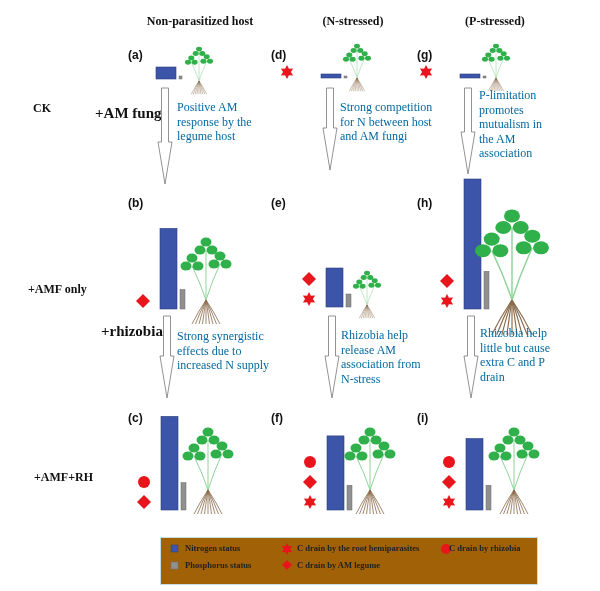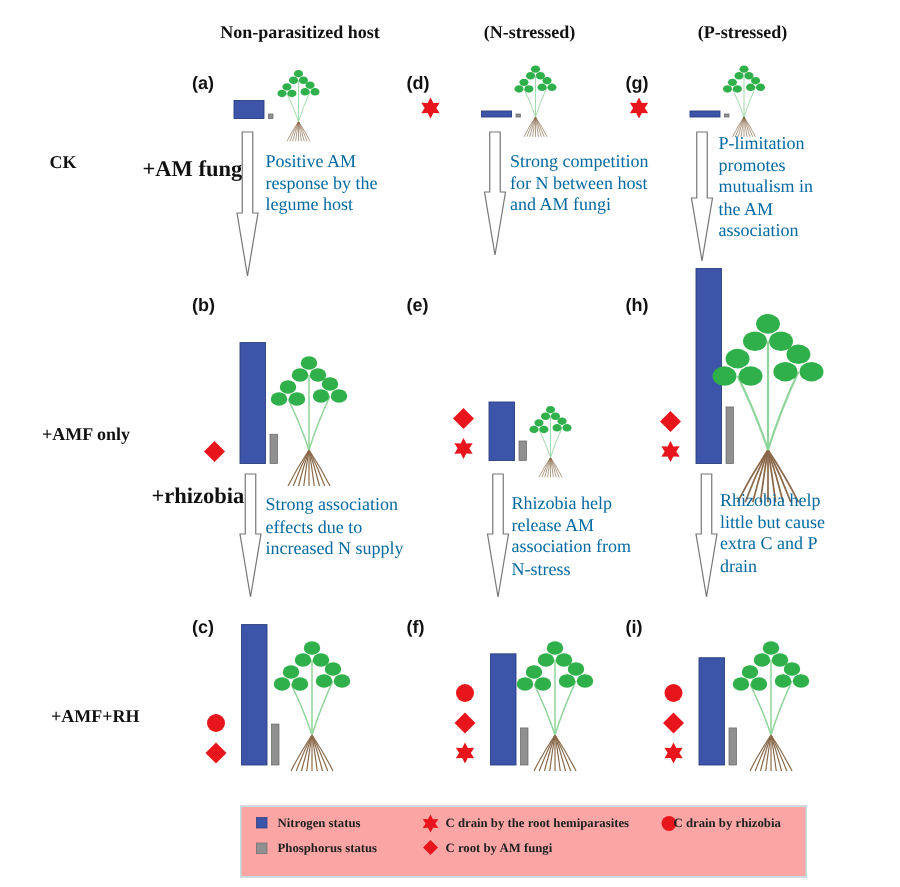--- a/index.html
+++ b/index.html
@@ -4,21 +4,21 @@
 <style>
   html, body { margin: 0; padding: 0; background: #ffffff; }
   body { width: 600px; height: 591px; position: relative; overflow: hidden;
          font-family: "Liberation Serif", serif; color: #111; }
   .abs { position: absolute; }
   .col-head { font-weight: bold; font-size: 12px; text-align: center; line-height: 14px; }
   .row-label { font-weight: bold; font-size: 12px; }
   .panel-label { font-family: "Liberation Sans", sans-serif; font-weight: bold; font-size: 12px; }
   .desc { font-size: 12px; line-height: 14.5px; color: #0369a1; }
   .step-label { font-weight: bold; font-size: 15px; }
-  .legend { border: 1px solid #bfe0e6; background: #fca5a5; }
+  .legend { border: 1px solid #bfe0e6; background: #a16207; }
   .legend-text { font-weight: bold; font-size: 8.5px; color: #222; }
   svg { overflow: visible; }
 </style>
 </head>
 <body>
 
 <div class="abs col-head" style="left:120px; top:14px; width:160px;">
   <span>Non-parasitized host</span>
 </div>
 <div class="abs col-head" style="left:268px; top:14px; width:170px;">
@@ -323,21 +323,21 @@
   <div>and AM fungi</div>
 </div>
 <div class="abs desc" style="left:479px; top:88px;">
   <div>P-limitation</div>
   <div>promotes</div>
   <div>mutualism in</div>
   <div>the AM</div>
   <div>association</div>
 </div>
 <div class="abs desc" style="left:177px; top:329px;">
-  <div>Strong association</div>
+  <div>Strong synergistic</div>
   <div>effects due to</div>
   <div>increased N supply</div>
 </div>
 <div class="abs desc" style="left:341px; top:328px;">
   <div>Rhizobia help</div>
   <div>release AM</div>
   <div>association from</div>
   <div>N-stress</div>
 </div>
 <div class="abs desc" style="left:480px; top:326px;">
@@ -351,15 +351,15 @@
   <svg class="abs" style="left:0; top:0;" width="376" height="46">
     <rect x="10" y="7" width="7" height="7" fill="#3d55a8" stroke="#2b3f80" stroke-width="0.5"></rect>
     <rect x="10" y="24" width="7" height="7" fill="#909090" stroke="#707070" stroke-width="0.5"></rect>
     <polygon fill="#e8161c" points="126.0,5.0 127.7,8.1 131.2,8.0 129.3,11.0 131.2,14.0 127.7,13.9 126.0,17.0 124.3,13.9 120.8,14.0 122.7,11.0 120.8,8.0 124.3,8.1"></polygon>
     <polygon fill="#e8161c" points="126,22 131,27 126,32 121,27"></polygon>
     <circle cx="285" cy="11" r="5" fill="#e8161c"></circle>
   </svg>
   <div class="abs legend-text" style="left:24px; top:5px;">Nitrogen status</div>
   <div class="abs legend-text" style="left:24px; top:22px;">Phosphorus status</div>
   <div class="abs legend-text" style="left:136px; top:5px;">C drain by the root hemiparasites</div>
-  <div class="abs legend-text" style="left:136px; top:22px;">C root by AM fungi</div>
+  <div class="abs legend-text" style="left:136px; top:22px;">C drain by AM legume</div>
   <div class="abs legend-text" style="left:288px; top:5px;">C drain by rhizobia</div>
 </div>
 
 </body></html>

